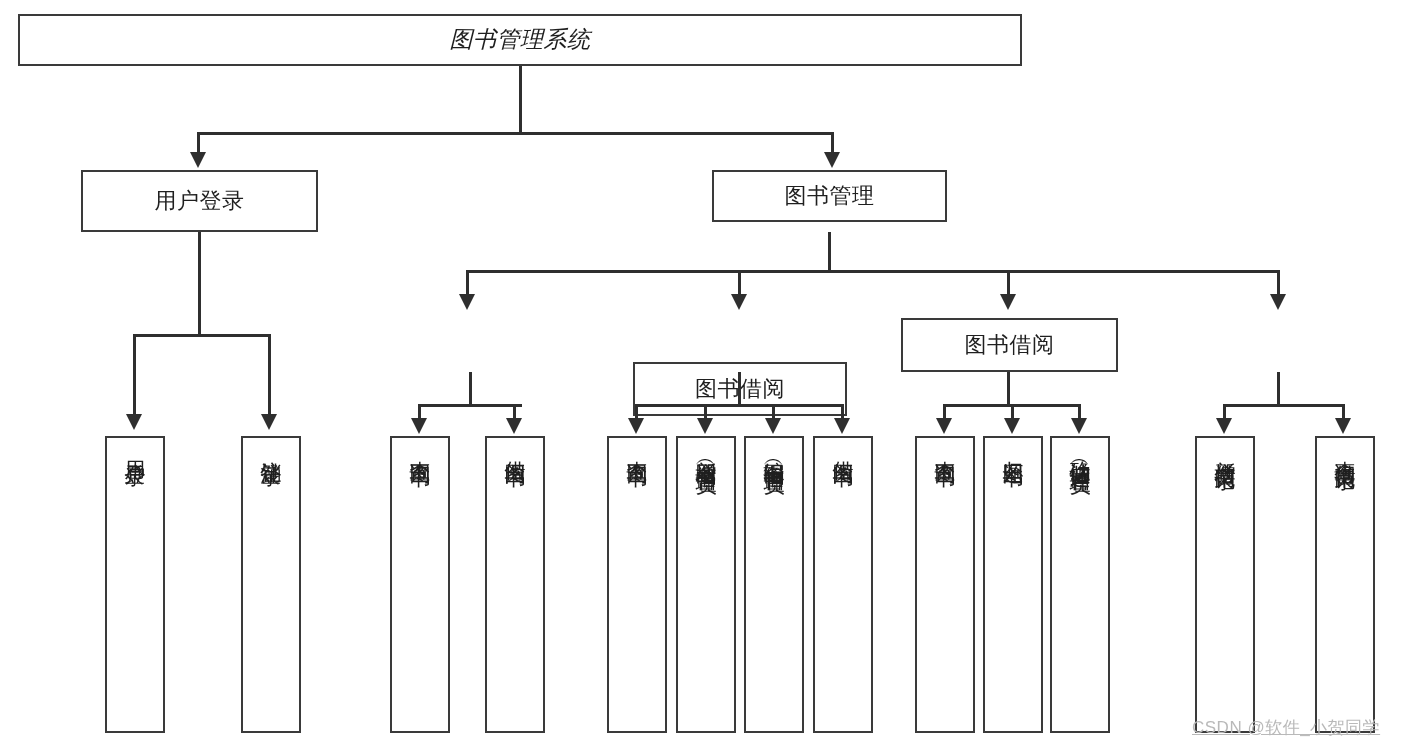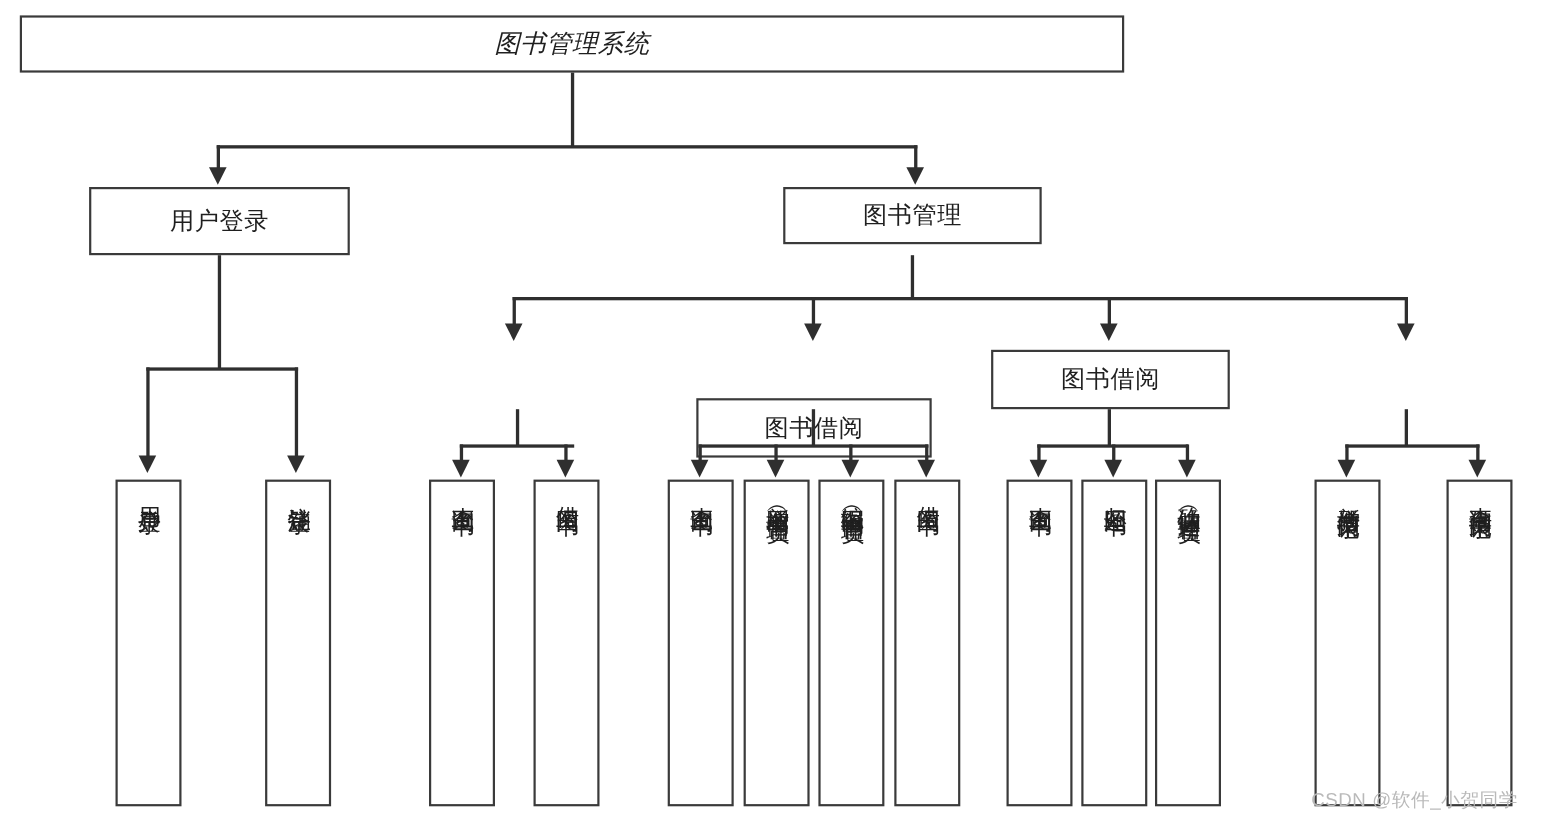--- a/index.html
+++ b/index.html
@@ -202,15 +202,15 @@
     <span class="node-label">确认归还（管理员）</span>
   </div>
 
   <div class="node vert" style="left:1195px; top:436px; width:60px; height:297px;">
     <span class="node-label">新增借阅记录</span>
   </div>
   <div class="node vert" style="left:1315px; top:436px; width:60px; height:297px;">
     <span class="node-label">查询借阅记录</span>
   </div>
 
-  <div class="watermark" style="left:1192px; top:716px;">CSDN @软件_小贺同学</div>
+  <div class="watermark" style="left:1192px; top:716px;text-decoration:underline;">CSDN @软件_小贺同学</div>
 
 </div>
 
 </body></html>

